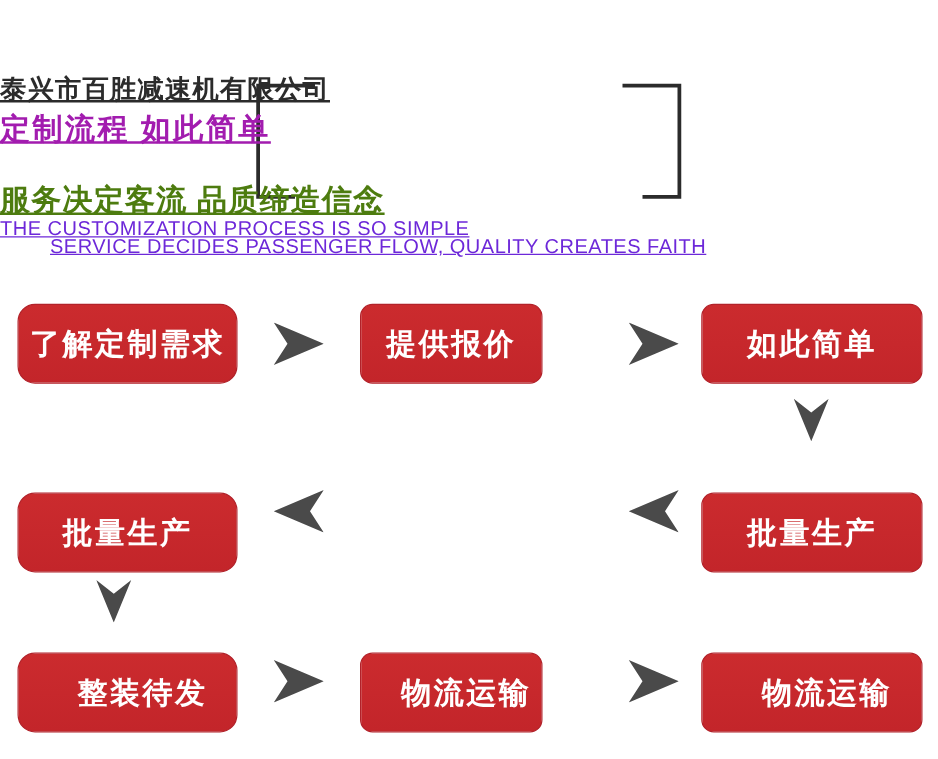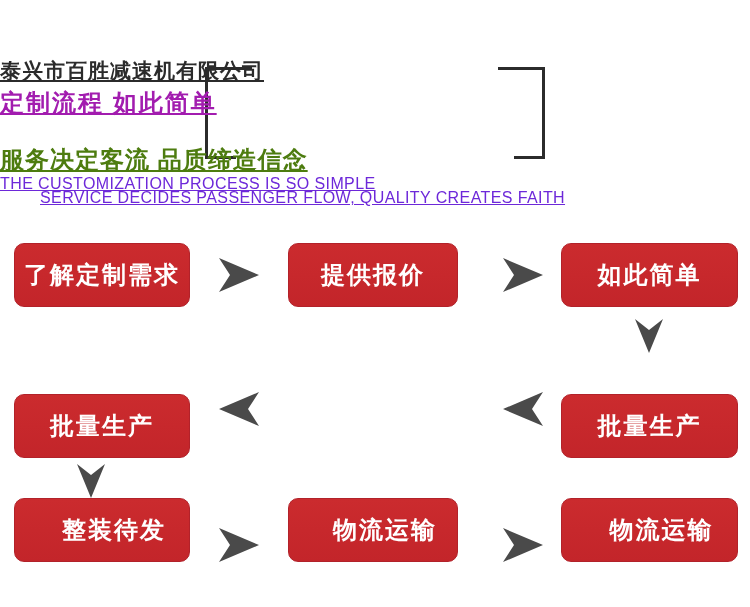--- a/index.html
+++ b/index.html
@@ -18,26 +18,26 @@
   .brackets{position:absolute;left:0;top:0;}
   
   .step{
     position:absolute;height:64px;
     background:linear-gradient(180deg,#cb2b2e 0%,#c3252a 100%);
     border:1px solid #b2222a;border-radius:10px;
     display:flex;align-items:center;justify-content:center;
     color:#ffffff;font-size:24px;font-weight:bold;letter-spacing:2px;
     box-sizing:border-box;
   }
-  .col-a{left:14px;width:176px;}
-  .col-b{left:288px;width:170px;text-align:center;}
+  .col-a{left:14px;width:176px;border-radius:14px;}
+  .col-b{left:288px;width:146px;text-align:center;}
   .col-c{left:561px;width:177px;}
   .row-1{top:243px;}
   .row-2{top:394px;}
-  .row-3{top:498px;padding-left:24px;}
+  .row-3{top:522px;padding-left:24px;}
   .arrow{position:absolute;}
 </style>
 </head>
 <body>
 
 <div class="page">
 
   <svg class="brackets" width="750" height="220" viewBox="0 0 750 220">
     <path d="M252 68.5 H206.5 V157.5 H236" fill="none" stroke="#2b2b2b" stroke-width="3"></path>
     <path d="M498 68.5 H543.5 V157.5 H514" fill="none" stroke="#2b2b2b" stroke-width="3"></path>

